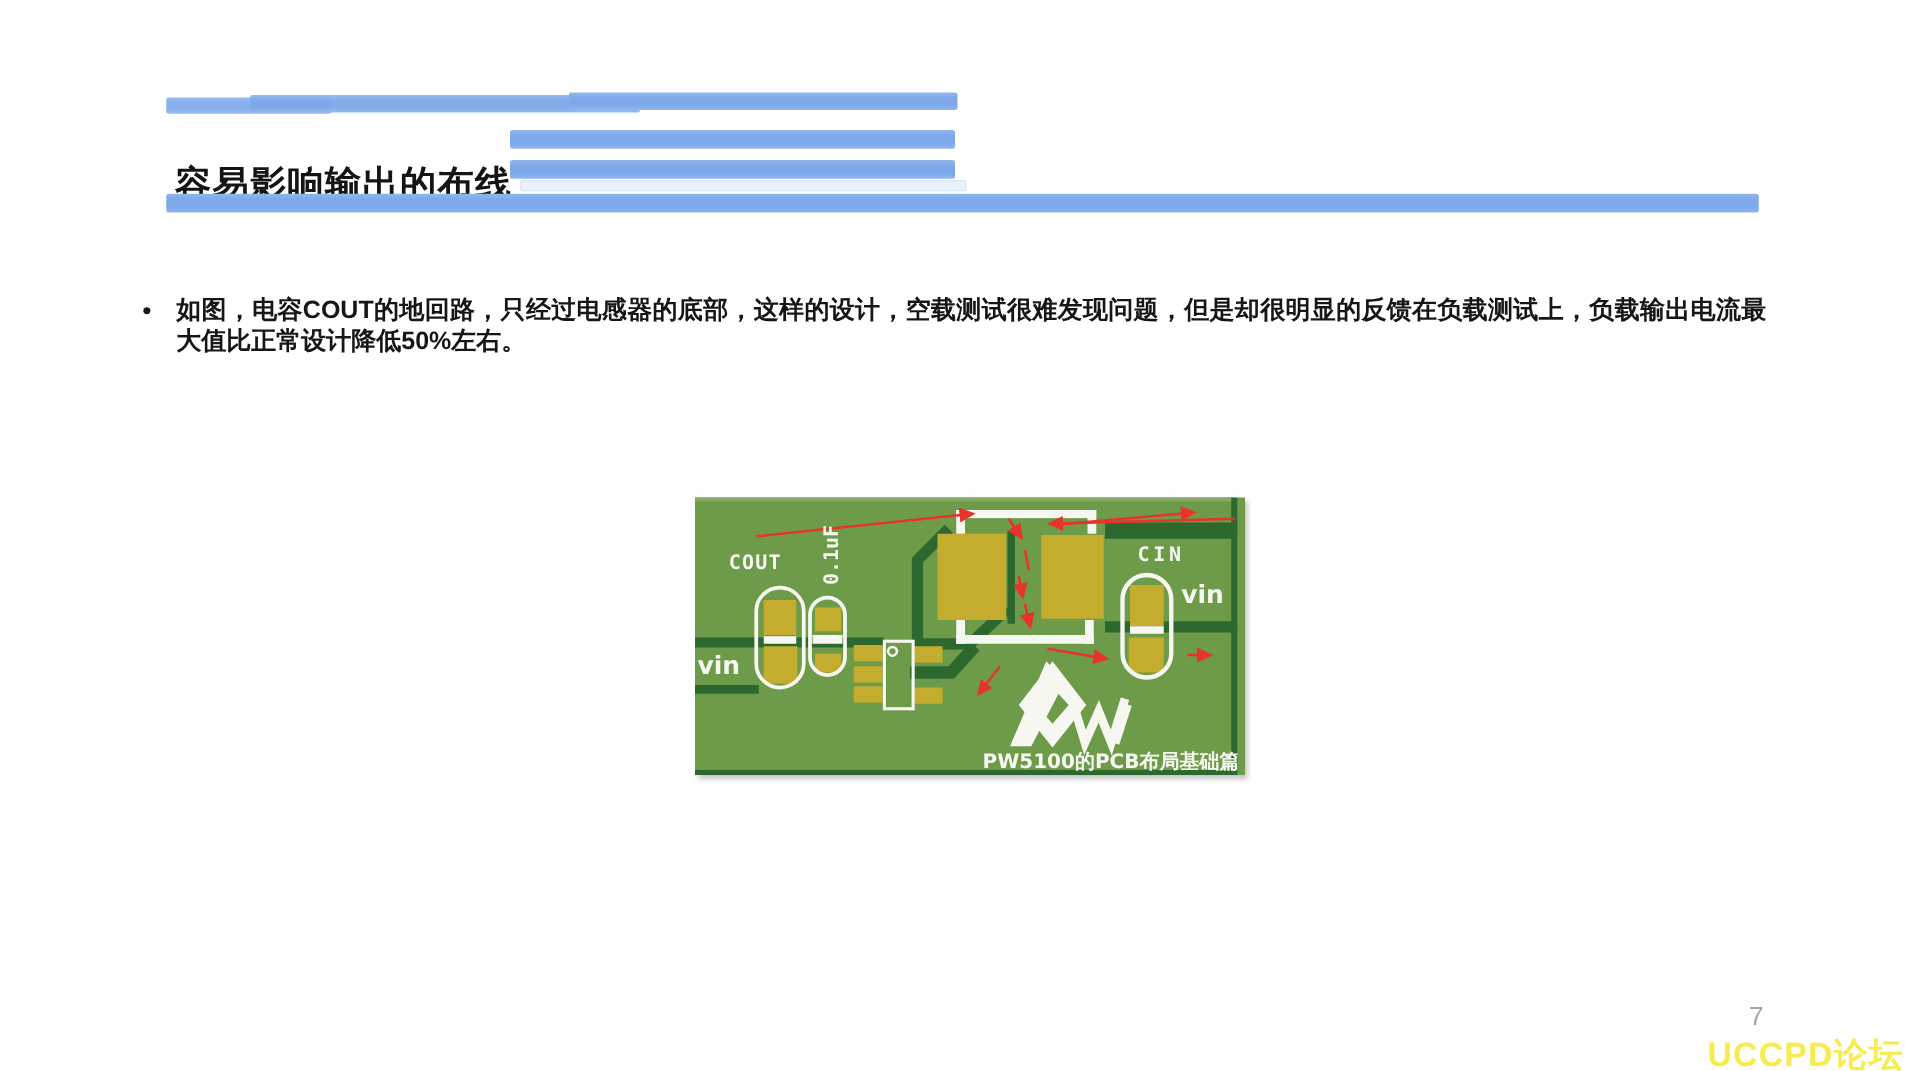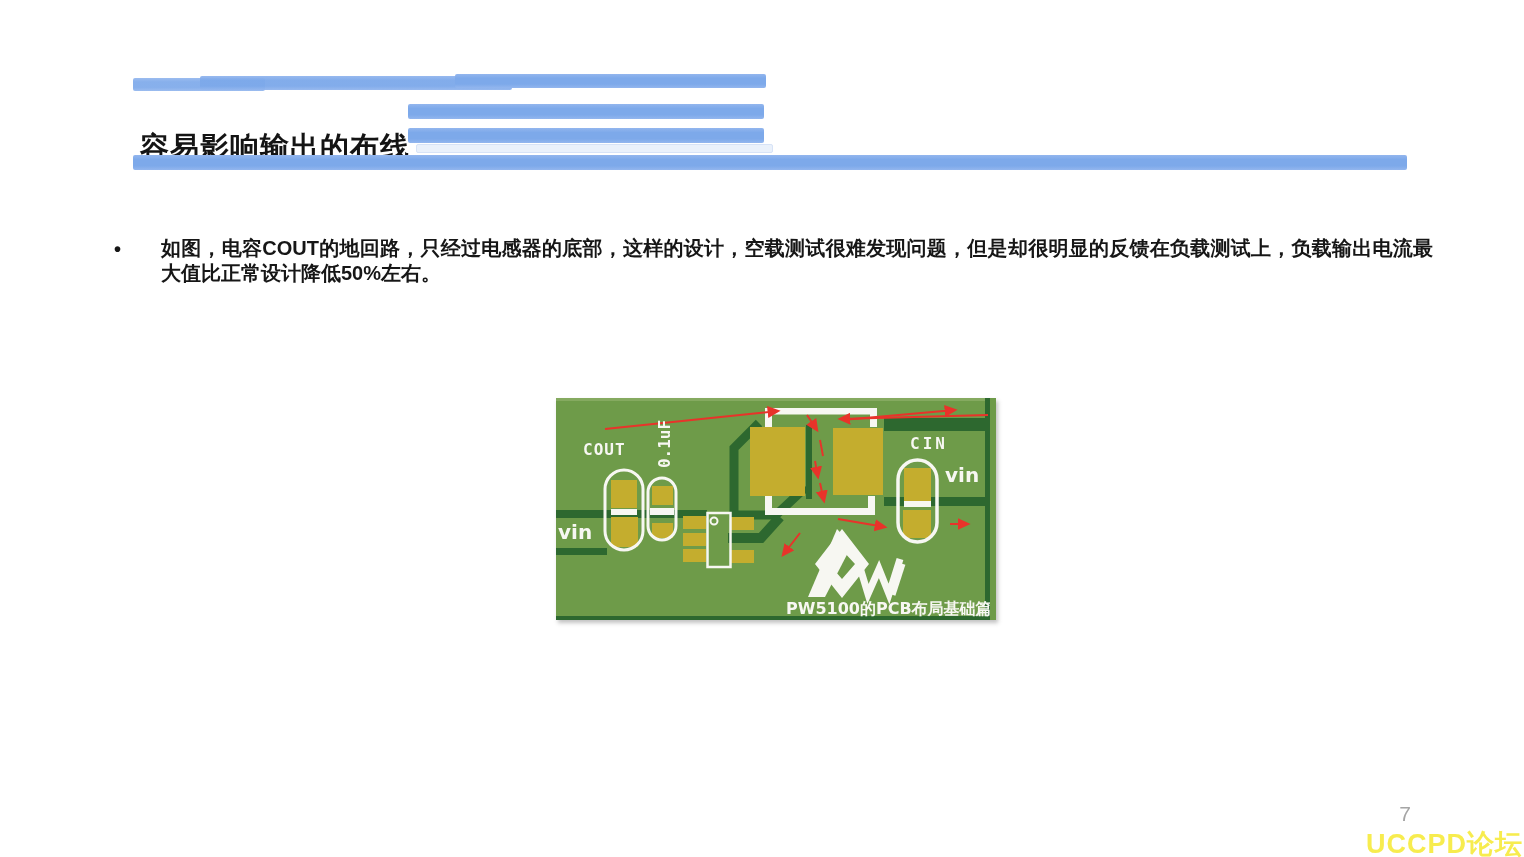--- a/index.html
+++ b/index.html
@@ -35,21 +35,20 @@
     margin-top:28px;
   }
   .bullet-marker{
     position:absolute;left:114px;top:237px;
     font-size:20px;font-weight:bold;color:#161616;line-height:25px;
   }
   .bullet-text{
     position:absolute;left:141px;top:236px;width:1272px;
     font-size:20px;font-weight:bold;color:#161616;line-height:25px;
     text-align:justify;
-    margin-left:20px;
   }
   .pcb{
     position:absolute;left:556px;top:398px;width:440px;height:222px;
     box-shadow:2px 3px 4px rgba(120,120,120,.45);
     background:var(--board-green);
   }
   .pcb svg{display:block;}
   .pcb text{
     fill:var(--silkscreen-white);
   }

